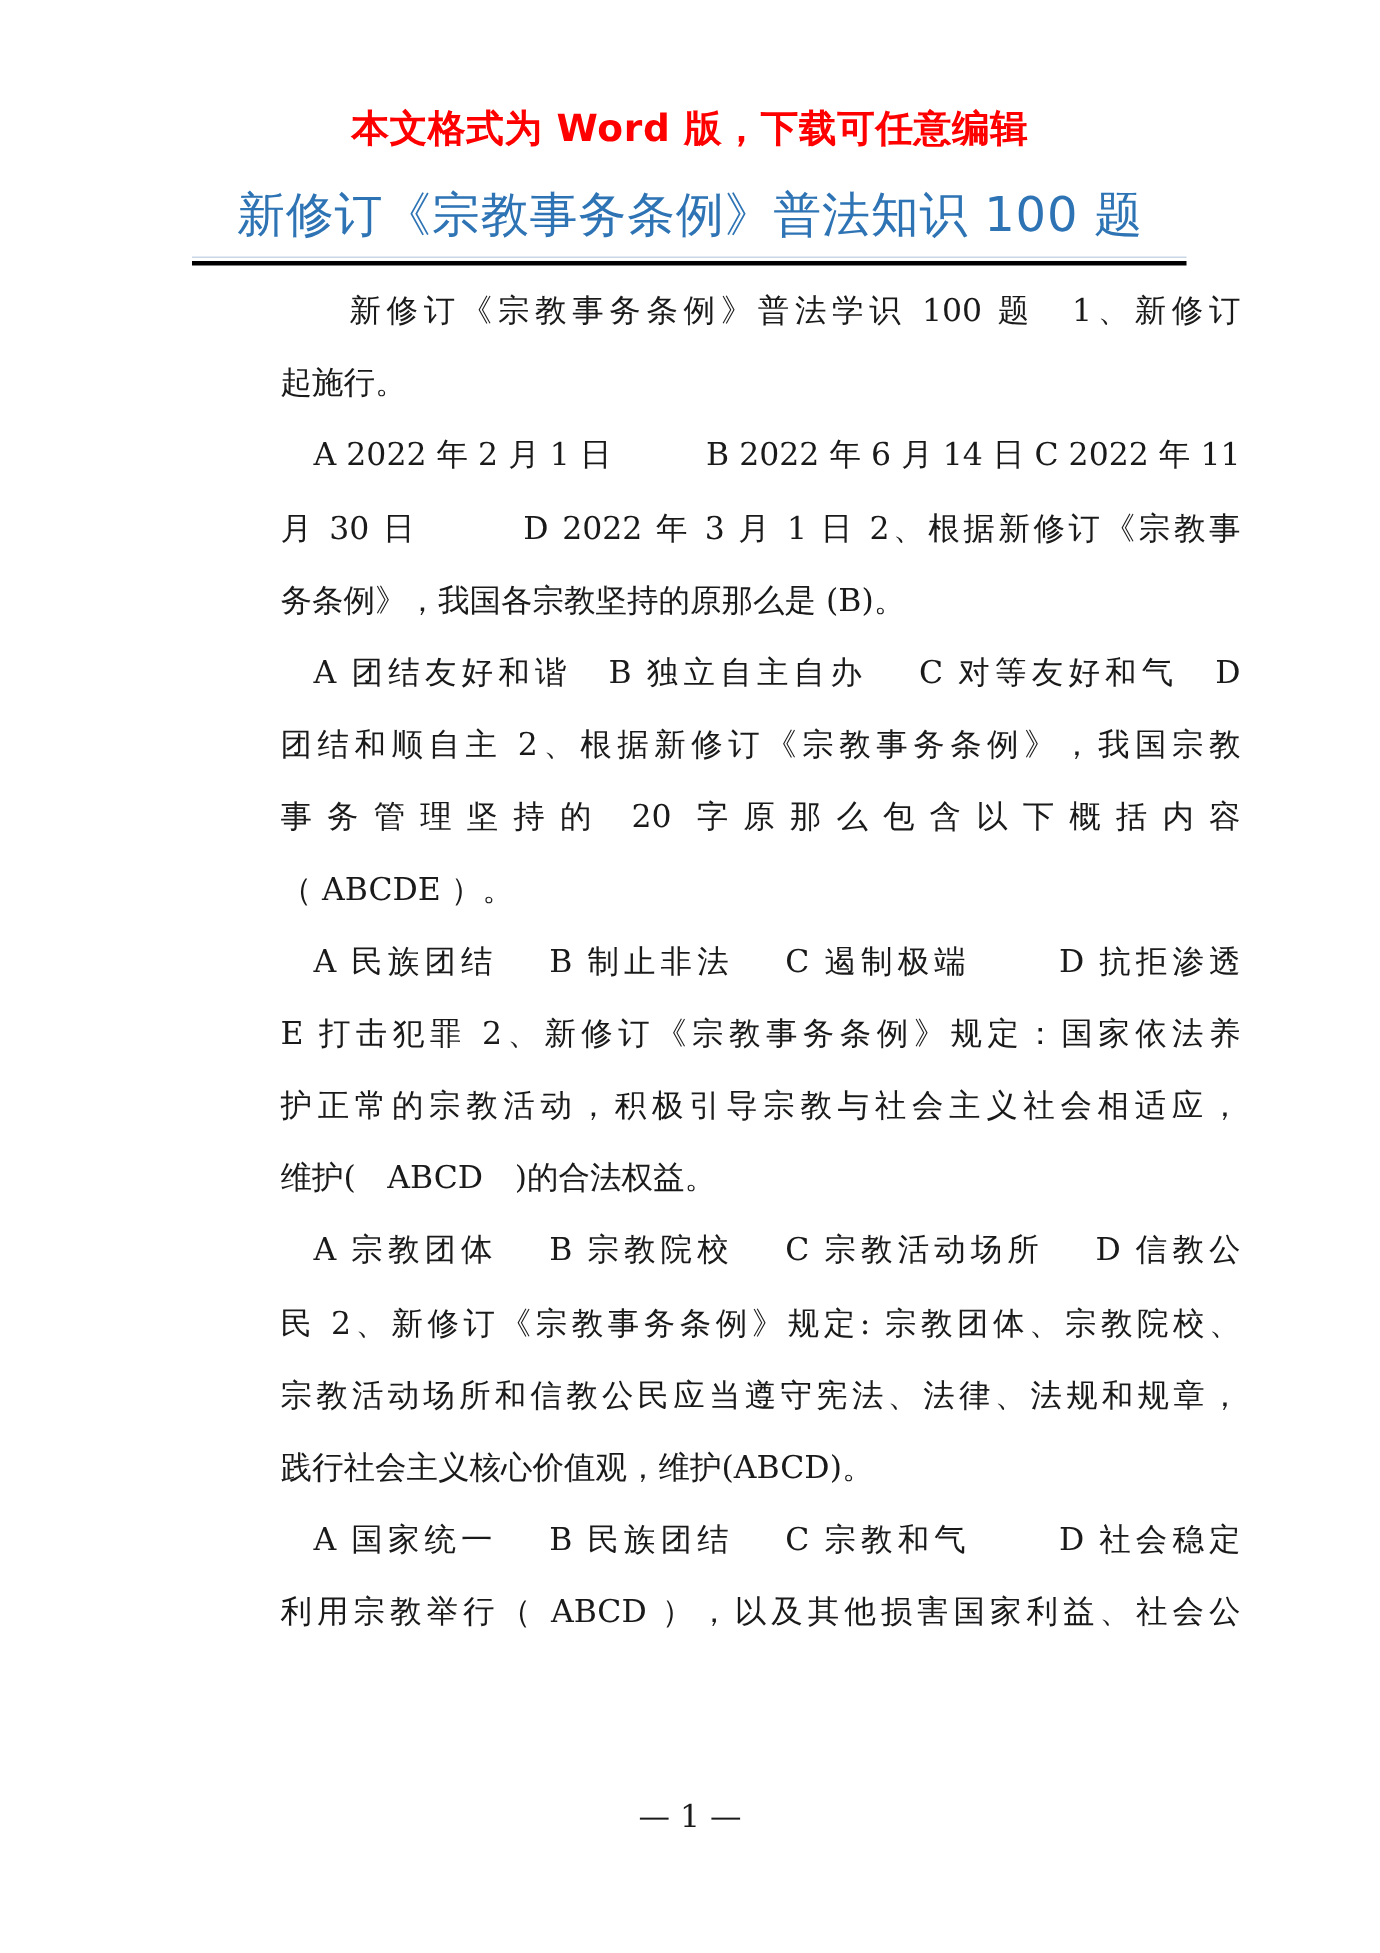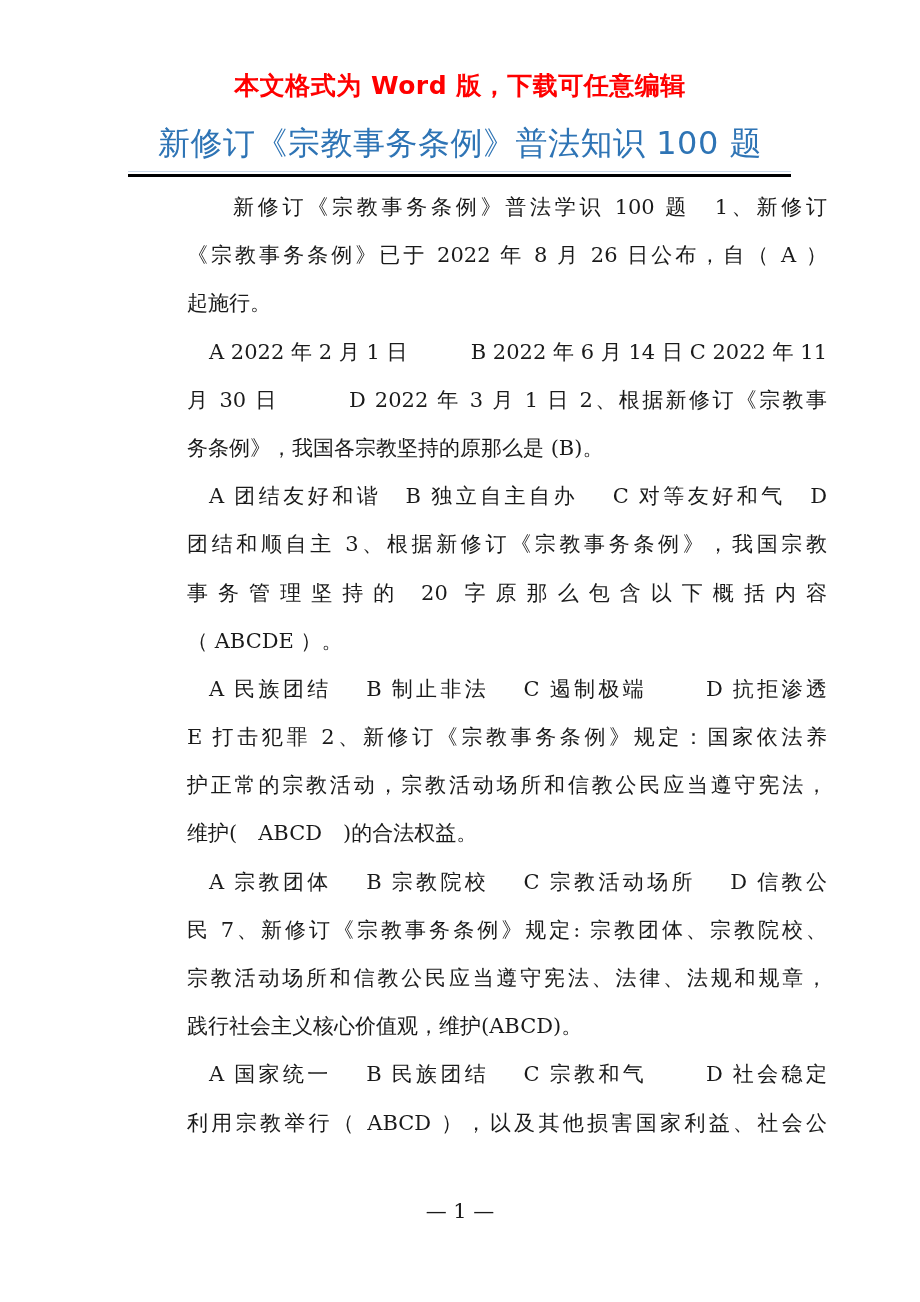--- a/index.html
+++ b/index.html
@@ -106,39 +106,38 @@
 
   <div class="banner">本文格式为 Word 版，下载可任意编辑</div>
 
   <div class="title">新修订《宗教事务条例》普法知识 100 题</div>
 
   <div class="rule-thin"></div>
   <div class="rule"></div>
 
   <div class="body">
     <span class="line indent">新修订《宗教事务条例》普法学识 100 题　1、新修订</span>
-    <span class="line">《宗教事务条例》已于 2022 年 8 月 26 日公布，自（ A ）</span>
     <span class="line last">起施行。</span>
 
     <span class="line opt">A 2022 年 2 月 1 日　　　B 2022 年 6 月 14 日 C 2022 年 11</span>
     <span class="line">月 30 日　　　D 2022 年 3 月 1 日 2、根据新修订《宗教事</span>
     <span class="line last">务条例》，我国各宗教坚持的原那么是 (B)。</span>
 
     <span class="line opt">A 团结友好和谐　B 独立自主自办　 C 对等友好和气　D</span>
-    <span class="line">团结和顺自主 3、根据新修订《宗教事务条例》，我国宗教</span>
+    <span class="line">团结和顺自主 2、根据新修订《宗教事务条例》，我国宗教</span>
     <span class="line">事务管理坚持的 20 字原那么包含以下概括内容</span>
     <span class="line last">（ ABCDE ）。</span>
 
     <span class="line opt">A 民族团结　 B 制止非法　 C 遏制极端　　 D 抗拒渗透</span>
     <span class="line">E 打击犯罪 2、新修订《宗教事务条例》规定：国家依法养</span>
-    <span class="line">护正常的宗教活动，宗教活动场所和信教公民应当遵守宪法，</span>
+    <span class="line">护正常的宗教活动，积极引导宗教与社会主义社会相适应，</span>
     <span class="line last">维护(　ABCD　)的合法权益。</span>
 
     <span class="line opt">A 宗教团体　 B 宗教院校　 C 宗教活动场所　 D 信教公</span>
-    <span class="line">民 7、新修订《宗教事务条例》规定: 宗教团体、宗教院校、</span>
+    <span class="line">民 2、新修订《宗教事务条例》规定: 宗教团体、宗教院校、</span>
     <span class="line">宗教活动场所和信教公民应当遵守宪法、法律、法规和规章，</span>
     <span class="line last">践行社会主义核心价值观，维护(ABCD)。</span>
 
     <span class="line opt">A 国家统一　 B 民族团结　 C 宗教和气　　 D 社会稳定</span>
     <span class="line">利用宗教举行（ ABCD ），以及其他损害国家利益、社会公</span>
   </div>
 
   <div class="footer">— 1 —</div>
 
 </div>

